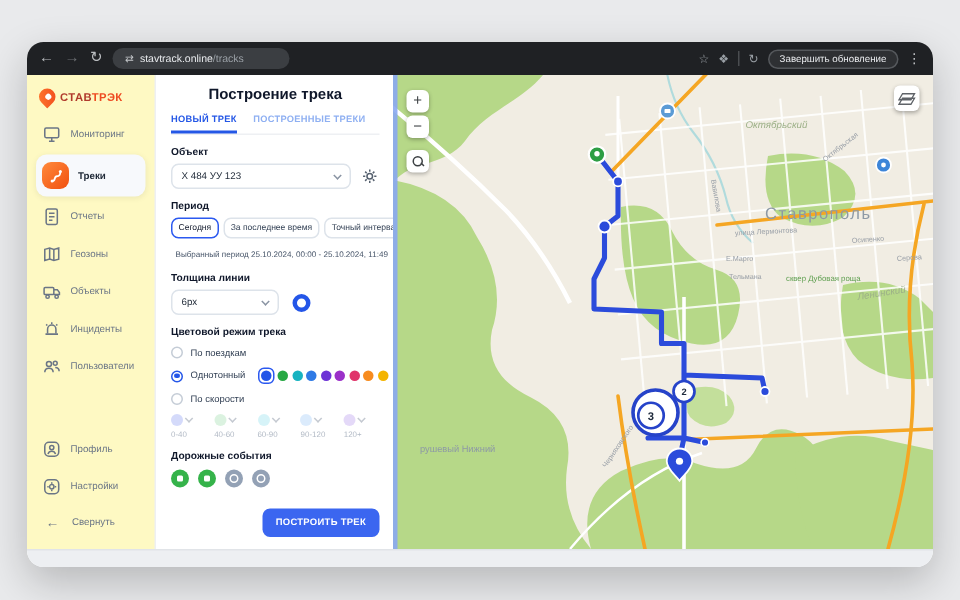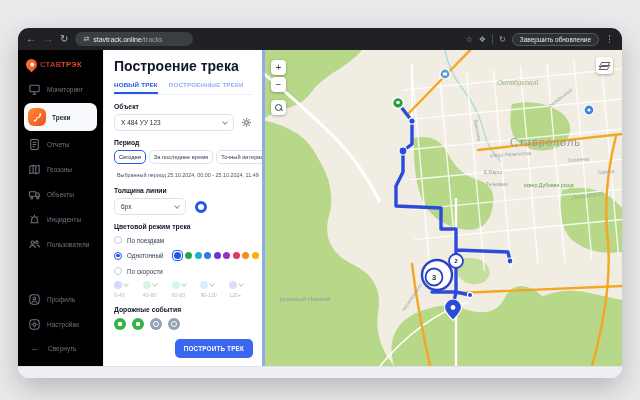--- a/index.html
+++ b/index.html
@@ -23,42 +23,42 @@
   .chrome-sep { width:1px; height:10px; background:#4a4d50; }
   .update-pill { display:flex; align-items:center; background:#2e3033; border:1px solid #55585c;
     color:#e8eaed; font-size:6.5px; padding:2px 7px; border-radius:8px; white-space:nowrap; }
   .kebab { color:#c3c6c9; font-size:9px; }
 
   
   .app { display:flex; height:316px; background:#fff; }
   .footer { height:12px; background:#edeff2; border-top:1px solid #e1e4e8; }
 
   
-  .sidebar { width:86px; background:#000000; border-right:1px solid #eef0f3; display:flex; flex-direction:column;
+  .sidebar { width:86px; background:#fef9c3; border-right:1px solid #eef0f3; display:flex; flex-direction:column;
     padding:7px 6px 6px; flex-shrink:0; }
   .logo { display:flex; align-items:center; gap:3px; padding:2px 2px 8px; }
   .logo-mark { width:11px; height:11px; background:linear-gradient(135deg,#ff7a2f,#f14a1c); border-radius:50% 50% 50% 4%;
     transform:rotate(-45deg); position:relative; flex-shrink:0; }
   .logo-mark::after { content:""; position:absolute; left:3.5px; top:3.5px; width:4px; height:4px;
     background:#fff; border-radius:50%; }
   .logo-text { font-size:7.5px; font-weight:bold; letter-spacing:.3px; }
   .logo-text .p1 { color:#b03a2c; } .logo-text .p2 { color:#ee4b22; }
   .side-item { display:flex; align-items:center; gap:6px; padding:5px 4px; border-radius:7px;
     color:#6b7686; font-size:6.5px; margin-bottom:2px; cursor:pointer; }
   .side-item svg { flex-shrink:0; }
   .side-item.active { background:#f7f9fc; box-shadow:0 1px 4px rgba(15,23,42,.08); color:#1f2937; font-weight:bold; }
   .tile { width:18px; height:18px; border-radius:6px; background:linear-gradient(135deg,#ff8a3c,#f1500f);
     display:flex; align-items:center; justify-content:center; flex-shrink:0; }
   .side-spacer { flex:1; }
   .collapse-arrow { font-size:9px; color:#6b7686; width:14px; text-align:center; }
 
   
   .panel { width:158px; flex-shrink:0; display:flex; flex-direction:column; padding:8px 9px 8px 10px;
     position:relative; background:#fff; }
-  .panel-title { font-size:14px; font-weight:bold; color:#0f172a; }
+  .panel-title { font-size:10px; font-weight:bold; color:#0f172a;text-align:center; }
   .tabs { display:flex; gap:11px; margin-top:7px; border-bottom:1px solid #eef0f3; }
   .tab { font-size:6.2px; font-weight:bold; letter-spacing:.2px; padding-bottom:4px; white-space:nowrap; cursor:pointer; }
   .tab.active { color:#2457e6; border-bottom:2px solid #2457e6; }
   .tab.idle { color:#8fb0f2; }
   .lbl { font-size:6.8px; font-weight:bold; color:#0f172a; margin-top:8px; }
   .obj-row { display:flex; align-items:center; gap:6px; margin-top:4px; }
   .select { flex:1; display:flex; align-items:center; justify-content:space-between; height:17px;
     border:1px solid #dde3ea; border-radius:5px; padding:0 6px; font-size:6.5px; color:#1f2937; cursor:pointer; }
   .chev { width:4px; height:4px; border-right:1px solid #8a94a3; border-bottom:1px solid #8a94a3;
     transform:rotate(45deg); margin-top:-2px; flex-shrink:0; }

